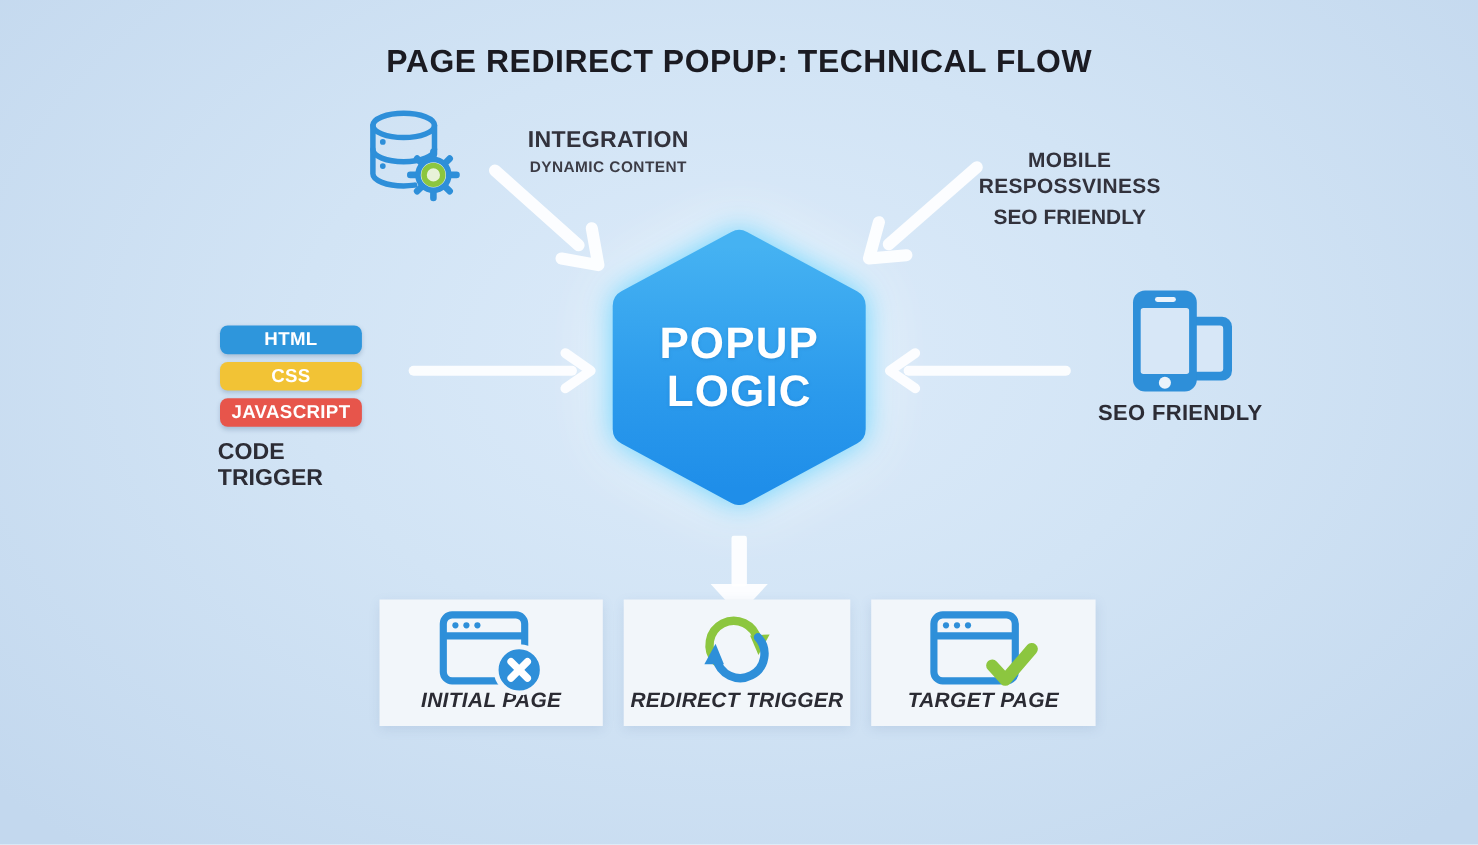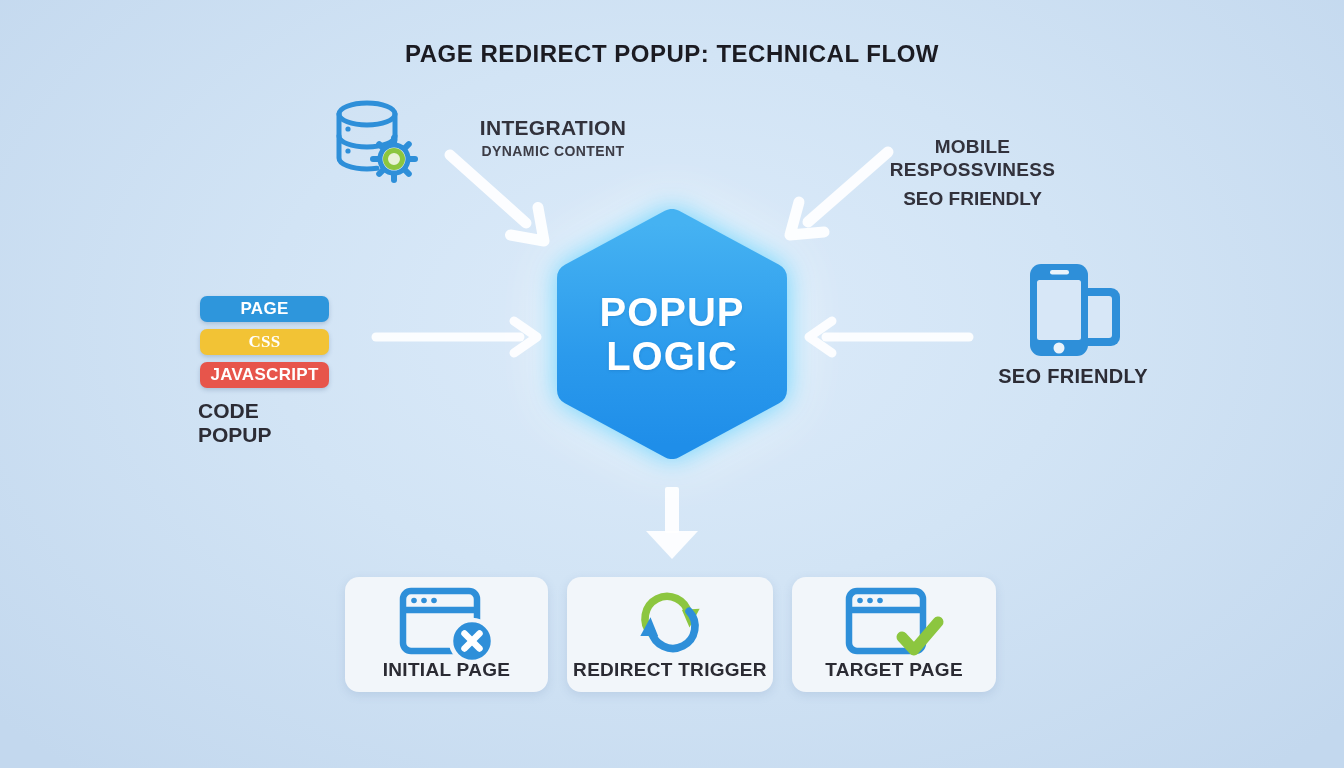--- a/index.html
+++ b/index.html
@@ -13,21 +13,21 @@
     width: 1344px; height: 768px;
     background: radial-gradient(ellipse 900px 600px at 50% 42%, #dcebfa 0%, #d2e4f5 45%, #c3d8ee 100%);
     overflow: hidden;
   }
   .abs { position: absolute; }
 
   
   .title {
     left: 0; top: 40px; width: 1344px;
     text-align: center;
-    font-size: 24px; font-weight: 800; letter-spacing: .5px;
+    font-size: 29px; font-weight: 800; letter-spacing: .5px;
     color: #1b1b22;
   }
 
   
   .note { text-align: center; color: #32323c; }
   .note .l1, .note .l2 { font-size: 21px; font-weight: 700; line-height: 25px; letter-spacing: .3px; }
   .note .sub { font-size: 14px; font-weight: 700; margin-top: 3px; letter-spacing: .4px; color: #3c3c46; }
   .note-right .l1, .note-right .l2 { font-size: 19px; font-weight: 600; line-height: 23px; }
   .note-right .l3 { font-size: 19px; font-weight: 600; margin-top: 7px; }
 
@@ -53,25 +53,26 @@
   .hexwrap svg { filter: drop-shadow(0 0 14px rgba(90,205,252,.95)) drop-shadow(0 0 26px rgba(255,255,255,.8)); }
   .hextext {
     position: absolute; left: 0; top: 0; width: 256px; height: 272px;
     display: flex; flex-direction: column; align-items: center; justify-content: center;
     color: #ffffff; font-size: 40px; font-weight: 800; letter-spacing: 1px;
     line-height: 44px; text-shadow: 0 1px 3px rgba(20,90,160,.25);
   }
 
   
   .card {
-    top: 577px; height: 115px;
-    background: #f2f6fa; border-radius: 14px;
+    top: 545px; height: 115px;
+    background: #f2f6fa; border-radius: 0;
     box-shadow: 0 3px 10px rgba(100,130,170,.18);
     display: flex; flex-direction: column; align-items: center; justify-content: flex-end;
     padding-bottom: 11px;
+    font-style: italic;
   }
   .card .icon { position: absolute; top: 7px; }
   .card-label { font-size: 19px; font-weight: 600; color: #2b2b33; letter-spacing: .3px; }
 
   .arrow-svg { overflow: visible; }
 </style>
 </head>
 <body>
 
 <div id="stage">
@@ -112,25 +113,25 @@
     <div class="sub">DYNAMIC CONTENT</div>
   </div>
 
   <div class="abs note note-right" style="left:870px; top:135px; width:205px;">
     <div class="l1">MOBILE</div>
     <div class="l2">RESPOSSVINESS</div>
     <div class="l3">SEO FRIENDLY</div>
   </div>
 
   <div class="abs badges">
-    <div class="badge" style="background: rgb(46, 150, 220);">PAGE</div>
-    <div class="badge" style="background: rgb(242, 195, 53); font-family: Liberation Serif, serif;">CSS</div>
+    <div class="badge" style="background: rgb(46, 150, 220);">HTML</div>
+    <div class="badge" style="background: rgb(242, 195, 53);">CSS</div>
     <div class="badge" style="background: rgb(231, 85, 75);">JAVASCRIPT</div>
   </div>
-  <div class="abs code-caption">CODE POPUP</div>
+  <div class="abs code-caption">CODE TRIGGER</div>
 
   <div class="abs hexwrap">
     <svg width="256" height="272" viewBox="0 0 256 272">
       <defs>
         <linearGradient id="hexgrad" x1="0" y1="0" x2="0" y2="1">
           <stop offset="0" stop-color="#45b2f2"></stop>
           <stop offset="0.6" stop-color="#2b9aec"></stop>
           <stop offset="1" stop-color="#1f8ee9"></stop>
         </linearGradient>
       </defs>

